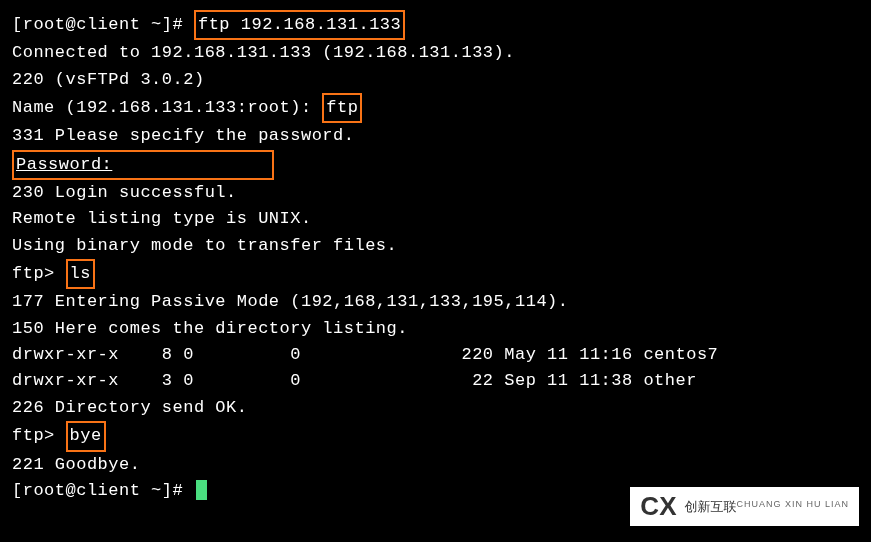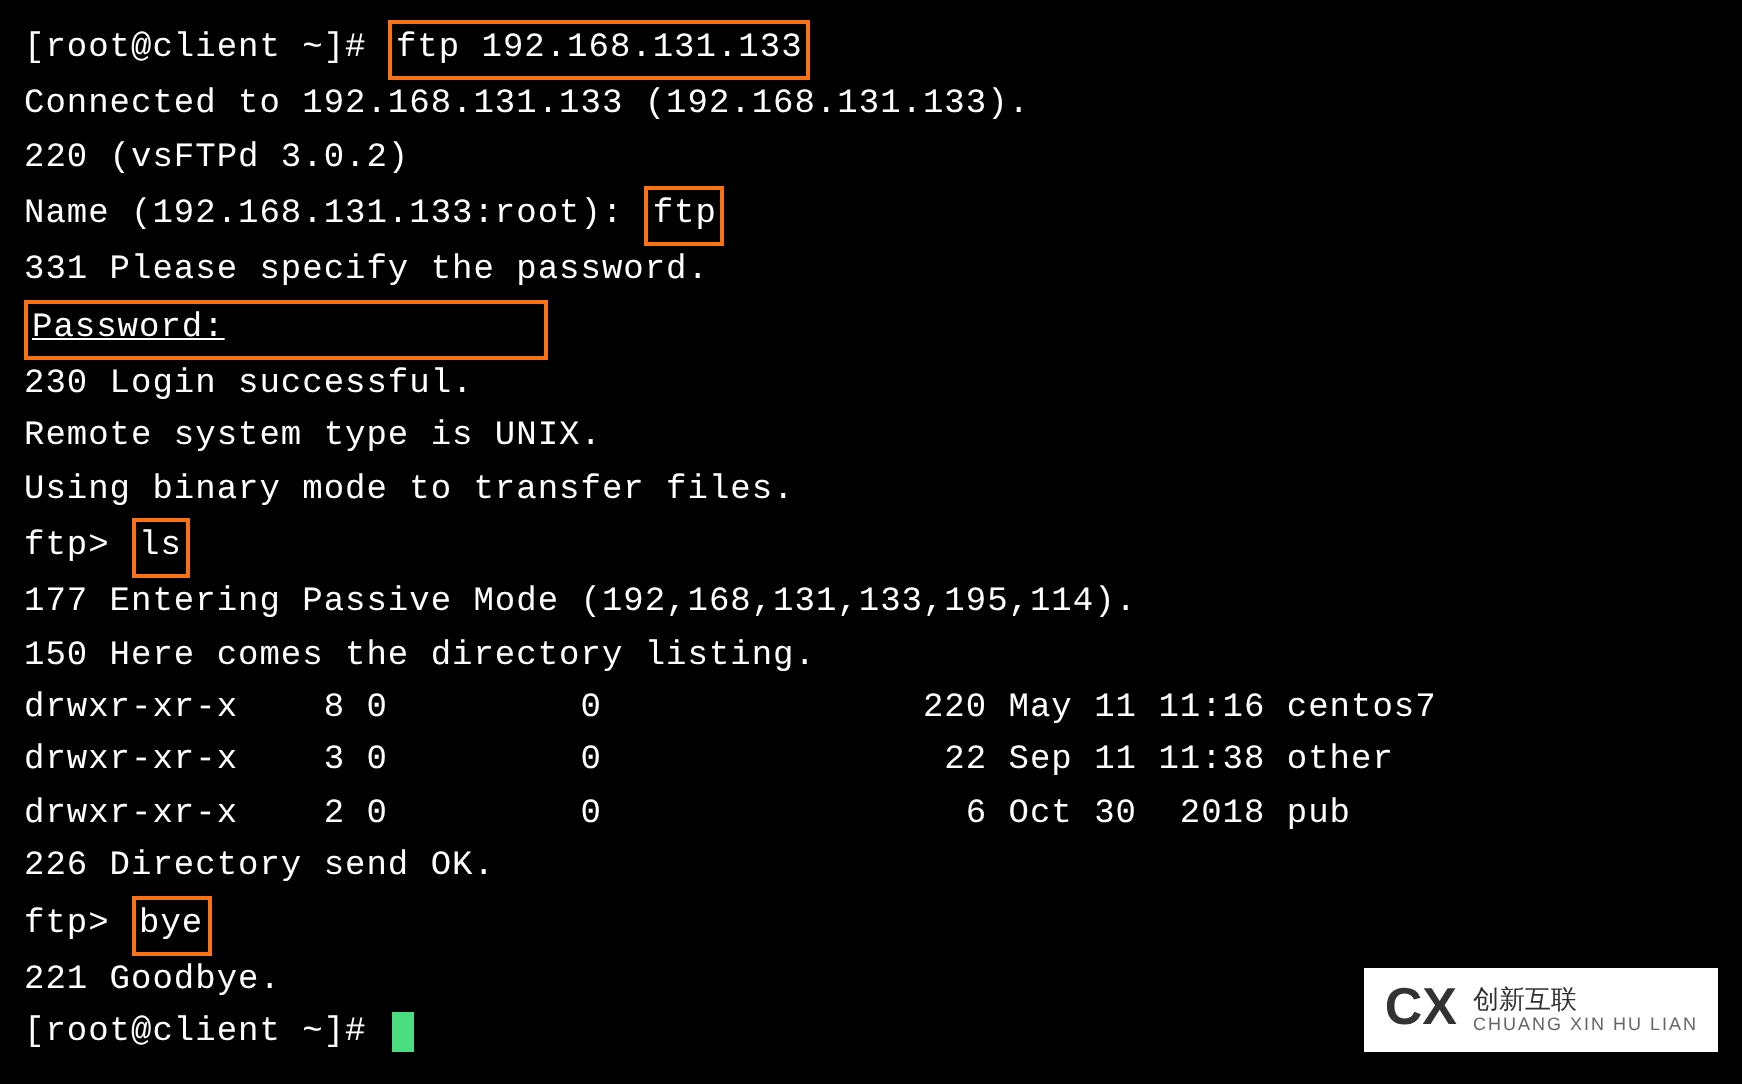--- a/index.html
+++ b/index.html
@@ -39,60 +39,59 @@
     .watermark {
       position: absolute;
       bottom: 16px;
       right: 12px;
       background: #fff;
       color: #333;
       font-family: sans-serif;
       font-size: 14px;
       padding: 8px 10px;
       display: flex;
-      align-items: flex-start;
+      align-items: center;
       gap: 8px;
     }
     .watermark-logo {
       font-weight: bold;
       font-size: 26px;
       color: #333;
       line-height: 0.9;
     }
     .watermark-text {
       display: flex;
-      flex-direction: column;
+      flex-direction: row;
       font-size: 13px;
       line-height: 1.2;
     }
     .watermark-sub {
       font-size: 9px;
       letter-spacing: 1px;
       color: #666;
     }
   </style>
 </head>
 <body>
 
 <div class="line"><span>[root@client ~]# </span><span class="highlight-box">ftp 192.168.131.133</span></div>
 <div class="line">Connected to 192.168.131.133 (192.168.131.133).</div>
 <div class="line">220 (vsFTPd 3.0.2)</div>
 <div class="line"><span>Name (192.168.131.133:root): </span><span class="highlight-box">ftp</span></div>
 <div class="line">331 Please specify the password.</div>
 <div class="line"><span class="highlight-box" style="padding-right: 160px; text-decoration: underline;">Password:</span></div>
 <div class="line">230 Login successful.</div>
-<div class="line">Remote system type is UNIX.</div>
+<div class="line">Remote listing type is UNIX.</div>
 <div class="line">Using binary mode to transfer files.</div>
 <div class="line"><span>ftp&gt; </span><span class="highlight-box">ls</span></div>
 <div class="line">177 Entering Passive Mode (192,168,131,133,195,114).</div>
 <div class="line">150 Here comes the directory listing.</div>
 <div id="listing-container">
     <div class="line">drwxr-xr-x    8 0         0               220 May 11 11:16 centos7</div>
     <div class="line">drwxr-xr-x    3 0         0                22 Sep 11 11:38 other</div>
-    <div class="line">drwxr-xr-x    2 0         0                 6 Oct 30  2018 pub</div>
   </div>
 <div class="line">226 Directory send OK.</div>
 <div class="line"><span>ftp&gt; </span><span class="highlight-box">bye</span></div>
 <div class="line">221 Goodbye.</div>
 <div class="line"><span>[root@client ~]# </span><span class="cursor"></span></div>
 
 <div class="watermark">
   <span class="watermark-logo">CX</span>
   <span class="watermark-text">
     <span>创新互联</span>

